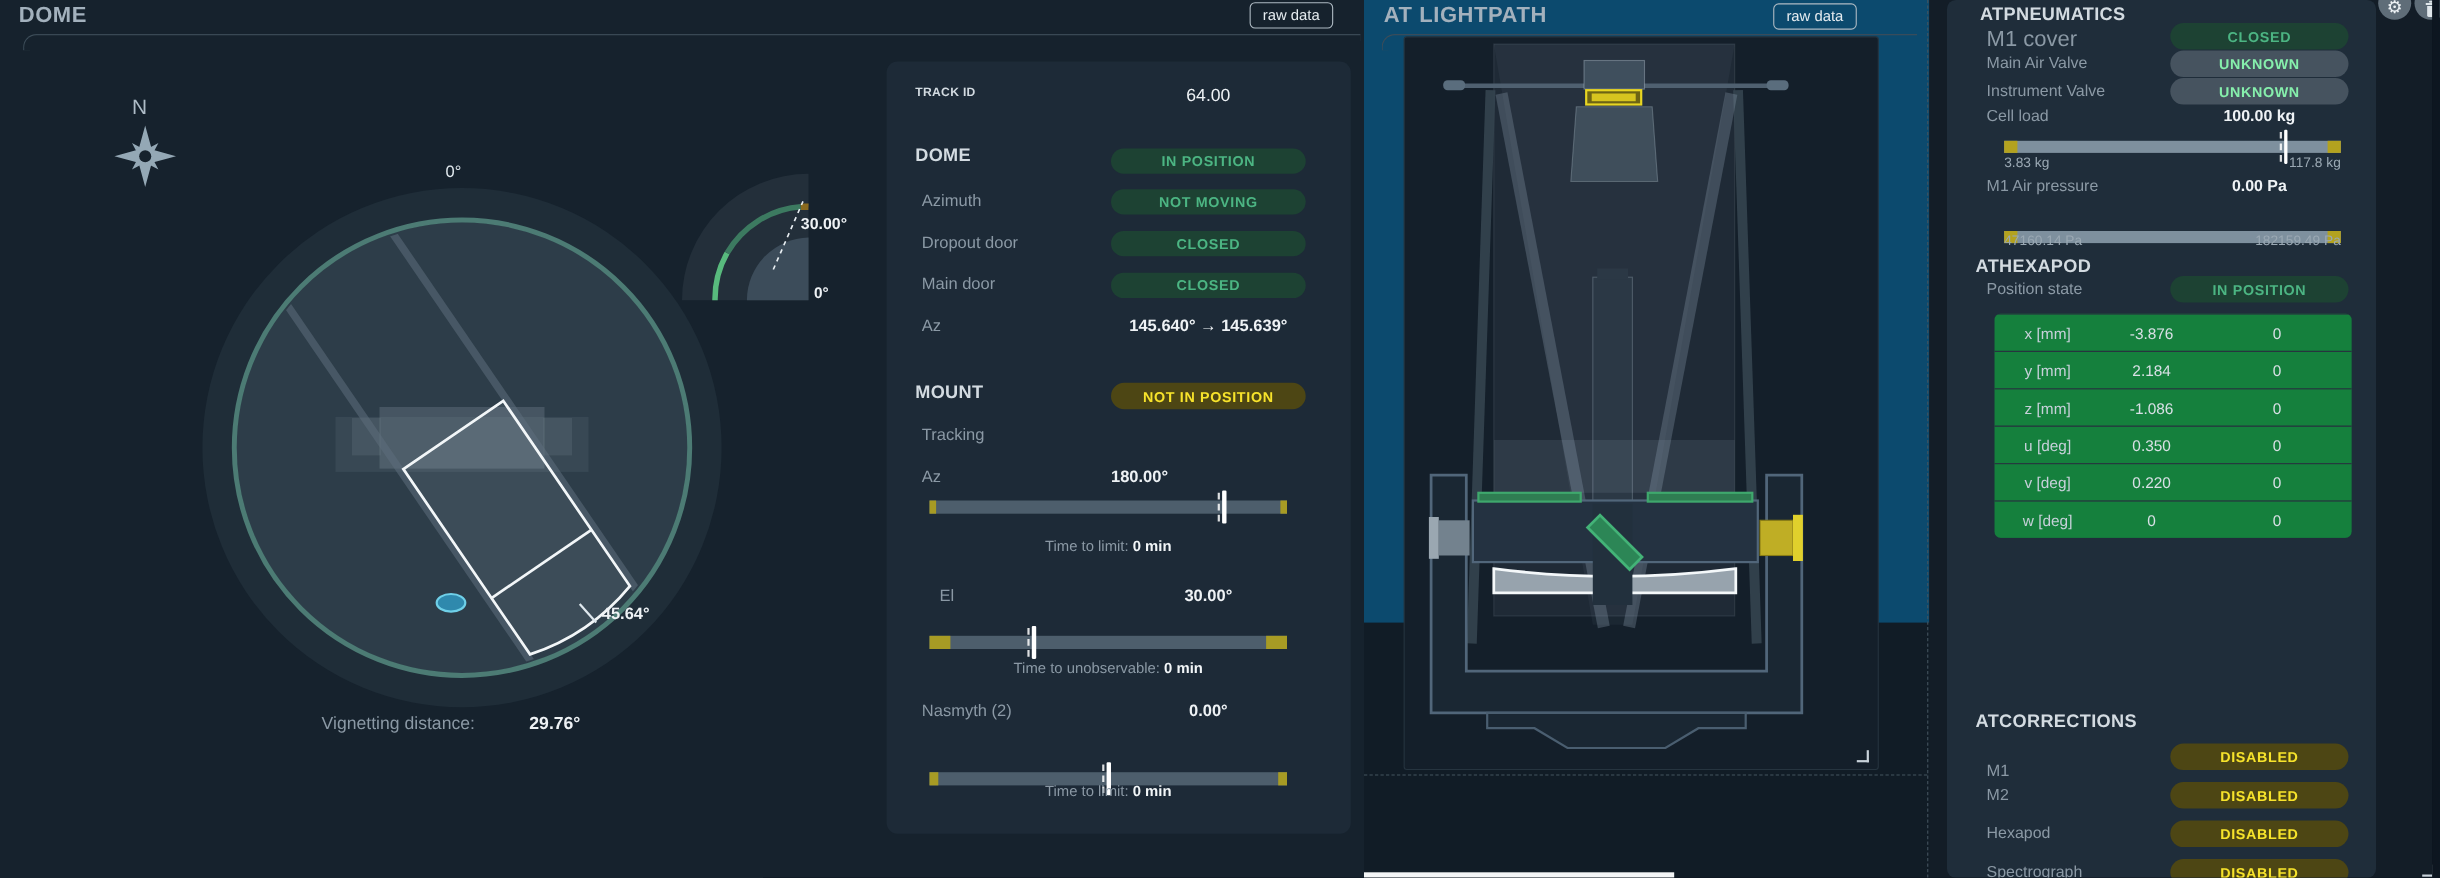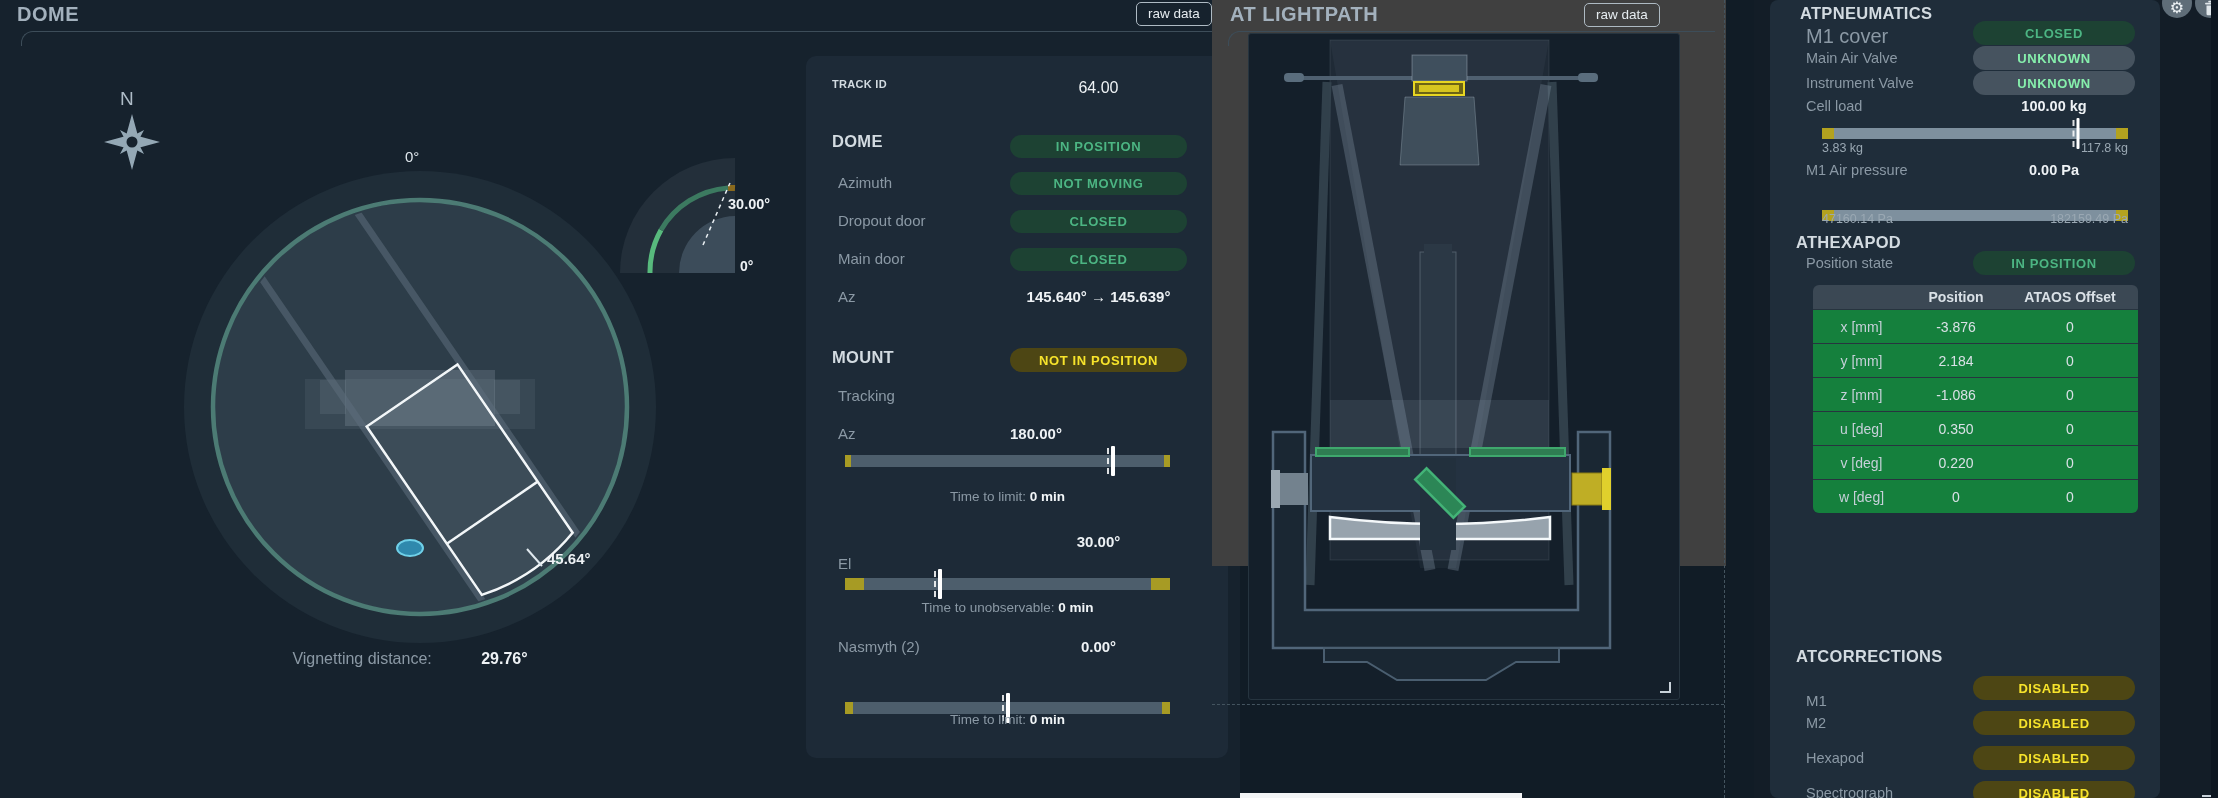--- a/index.html
+++ b/index.html
@@ -123,21 +123,21 @@
       <div class="abs val" style="left:204px;top:369px;width:177px;text-align:left;">180.00°</div>
       <div class="abs m-slider" style="left:39px;top:399px;width:325px;height:12px;">
         <div class="cap-l" style="width:6px;"></div>
           <div class="cap-r" style="width:6px;"></div>
         <div class="marker" style="top: -9px; height: 30px; left: 82.5%;"></div>
       </div>
       <div class="abs note" style="left:39px;top:433px;width:325px;">
         <span>Time to limit: </span><b>0 min</b>
       </div>
 
-      <div class="abs lbl" style="left:32px;top:477px;margin-top:22px;">El</div>
+      <div class="abs lbl" style="left:48px;top:477px;">El</div>
       <div class="abs val" style="left:204px;top:477px;width:177px;text-align:center;">30.00°</div>
       <div class="abs m-slider" style="left:39px;top:510px;width:325px;height:12px;">
         <div class="cap-l" style="width:19px;"></div>
           <div class="cap-r" style="width:19px;"></div>
         <div class="marker" style="top: -9px; height: 30px; left: 29.2%;"></div>
       </div>
       <div class="abs note" style="left:39px;top:544px;width:325px;">
         <span>Time to unobservable: </span><b>0 min</b>
       </div>
 
@@ -147,21 +147,21 @@
         <div class="cap-l" style="width:8px;"></div>
           <div class="cap-r" style="width:8px;"></div>
         <div class="marker" style="top: -9px; height: 30px; left: 50.2%;"></div>
       </div>
       <div class="abs note" style="left:39px;top:656px;width:325px;">
         <span>Time to limit: </span><b>0 min</b>
       </div>
     </div>
   </div>
 
-  <div class="abs" style="left:1212px;top:0;width:514px;height:566px;background:#404040;">
+  <div class="abs" style="left:1240px;top:0;width:514px;height:566px;background:#0c4a6e;">
     <div class="abs module-title" style="left:18px;top:3px;">AT LIGHTPATH</div>
     <div class="abs header-rule" style="left:16px;top:31px;width:486px;"></div>
     <button class="abs rawdata-btn" style="left:372px;top:3px;">raw data</button>
     <div class="abs dashed-v" style="left:512px;top:0;height:798px;"></div>
     <div class="abs dashed-h" style="left:0px;top:704px;width:512px;"></div>
 
     <div class="abs" style="left:36px;top:33px;width:430px;height:665px;background:#141f2a;border:1px solid #26343f;border-radius:3px;"></div>
     <div class="abs resize-corner" style="left:448px;top:682px;"></div>
 
     <svg class="abs" style="left:22px;top:38px;" width="444" height="662" viewBox="0 0 444 662">
@@ -229,25 +229,20 @@
         <div class="cap-r"></div>
     </div>
     <div class="abs minmax" style="left:68px;top:212px;">47160.14 Pa</div>
     <div class="abs minmax" style="left:374px;top:212px;transform:translateX(-100%);">182159.49 Pa</div>
 
     <div class="abs sec-title" style="left:42px;top:233px;">ATHEXAPOD</div>
     <div class="abs lbl" style="left:52px;top:255px;font-size:14.5px;">Position state</div>
     <div class="abs badge ok" style="left:219px;top:251px;width:162px;height:24px;">IN POSITION</div>
 
     <div class="tbl" style="left:59px;top:285px;width:325px;">
-      <div class="thead">
-        <div class="c1"></div>
-        <div class="c2">Position</div>
-        <div class="c3">ATAOS Offset</div>
-      </div>
       <div class="trow">
           <div class="c1">x [mm]</div>
           <div class="c2">-3.876</div>
           <div class="c3">0</div>
         </div>
       <div class="trow">
           <div class="c1">y [mm]</div>
           <div class="c2">2.184</div>
           <div class="c3">0</div>
         </div>

